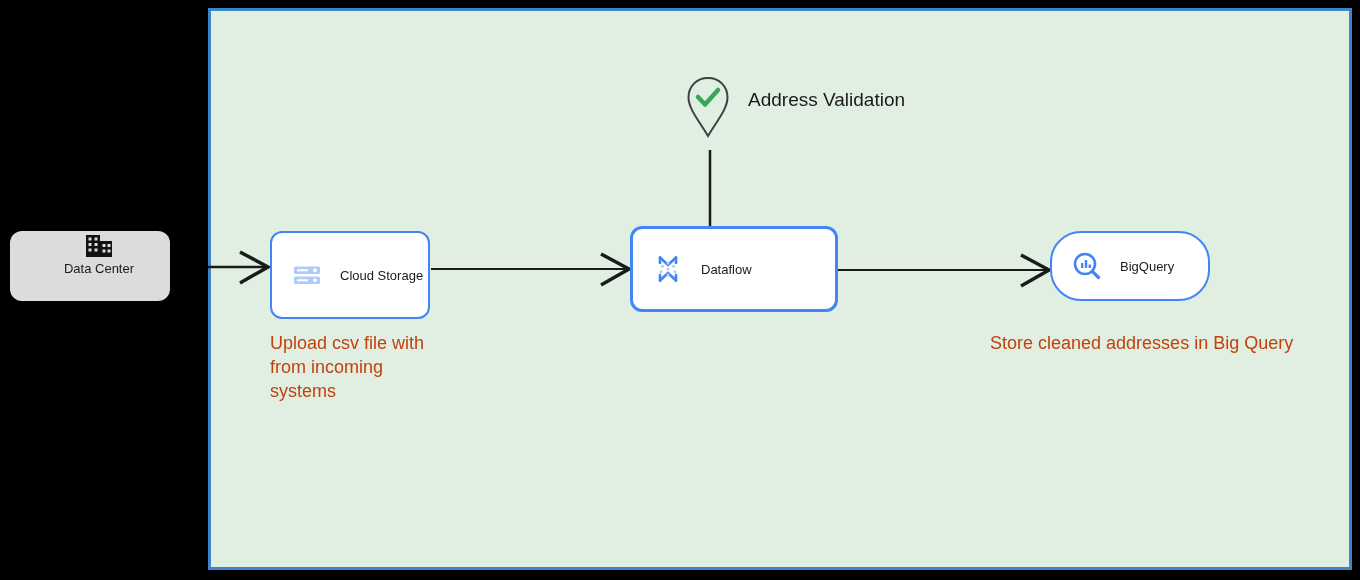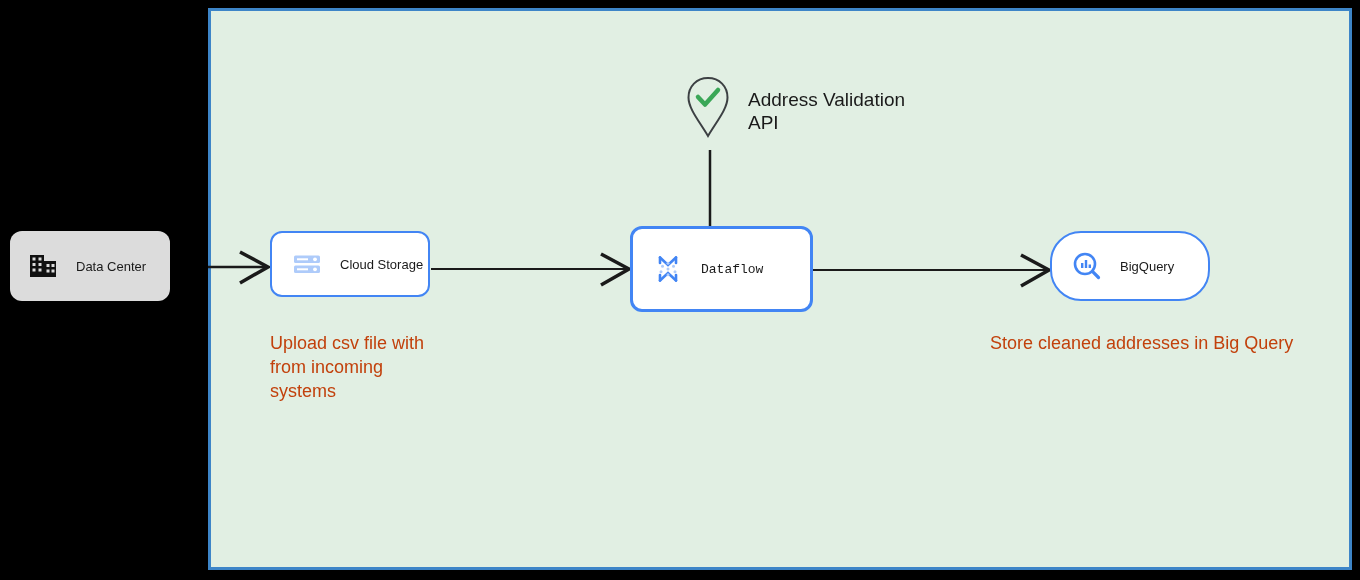--- a/index.html
+++ b/index.html
@@ -40,20 +40,21 @@
     position: absolute;
     left: 10px;
     top: 231px;
     width: 160px;
     height: 70px;
     background: #dcdcdc;
     border-radius: 12px;
     display: flex;
     align-items: center;
     box-sizing: border-box;
+    flex-direction: column;
   }
   .onprem-icon {
     width: 30px;
     height: 30px;
     margin-left: 18px;
     flex: none;
   }
   .onprem-label {
     font-size: 13px;
     color: #1a1a1a;
@@ -80,22 +81,22 @@
     margin-left: 20px;
     flex: none;
   }
   .svc-label {
     font-size: 13px;
     color: #1a1a1a;
     margin-left: 18px;
     white-space: nowrap;
   }
 
-  #node-cloud-storage { left: 270px; top: 231px; width: 160px; height: 66px; }
-  #node-dataflow      { left: 630px; top: 226px; width: 183px; height: 86px; font-family: Liberation Mono, monospace; }
+  #node-cloud-storage { left: 270px; top: 231px; width: 160px; height: 88px; }
+  #node-dataflow      { left: 630px; top: 226px; width: 208px; height: 86px; }
   #node-bigquery      { left: 1050px; top: 231px; width: 160px; height: 70px; border-radius: 31px; }
 
   
   .api-marker {
     position: absolute;
     left: 686px;
     top: 76px;
     width: 44px;
     height: 62px;
   }
@@ -160,21 +161,20 @@
   </svg>
 
   <div class="api-marker">
     <svg viewBox="0 0 44 62" width="44" height="62">
       <path d="M22 2 C10.5 2 2.5 10.5 2.5 21.5 C2.5 32.5 13 45 22 60 C31 45 41.5 32.5 41.5 21.5 C41.5 10.5 33.5 2 22 2 Z" fill="none" stroke="#3c4043" stroke-width="2"></path>
       <polyline points="12,21 19,28.5 32,14" fill="none" stroke="#3aa757" stroke-width="4.5" stroke-linecap="round" stroke-linejoin="round"></polyline>
     </svg>
   </div>
   <div class="api-caption">
     <span class="caption-line">Address Validation</span>
-    <span class="caption-line">API</span>
   </div>
 
   <div class="onprem-node">
     <svg class="onprem-icon" viewBox="0 0 30 30">
       <path d="M2 4 h14 v22 h-14 z" fill="#111111"></path>
       <path d="M16 10 h12 v16 h-12 z" fill="#111111"></path>
       <g fill="#dcdcdc">
         <rect x="4.5" y="6.5" width="3" height="3"></rect>
         <rect x="10.5" y="6.5" width="3" height="3"></rect>
         <rect x="4.5" y="12" width="3" height="3"></rect>

